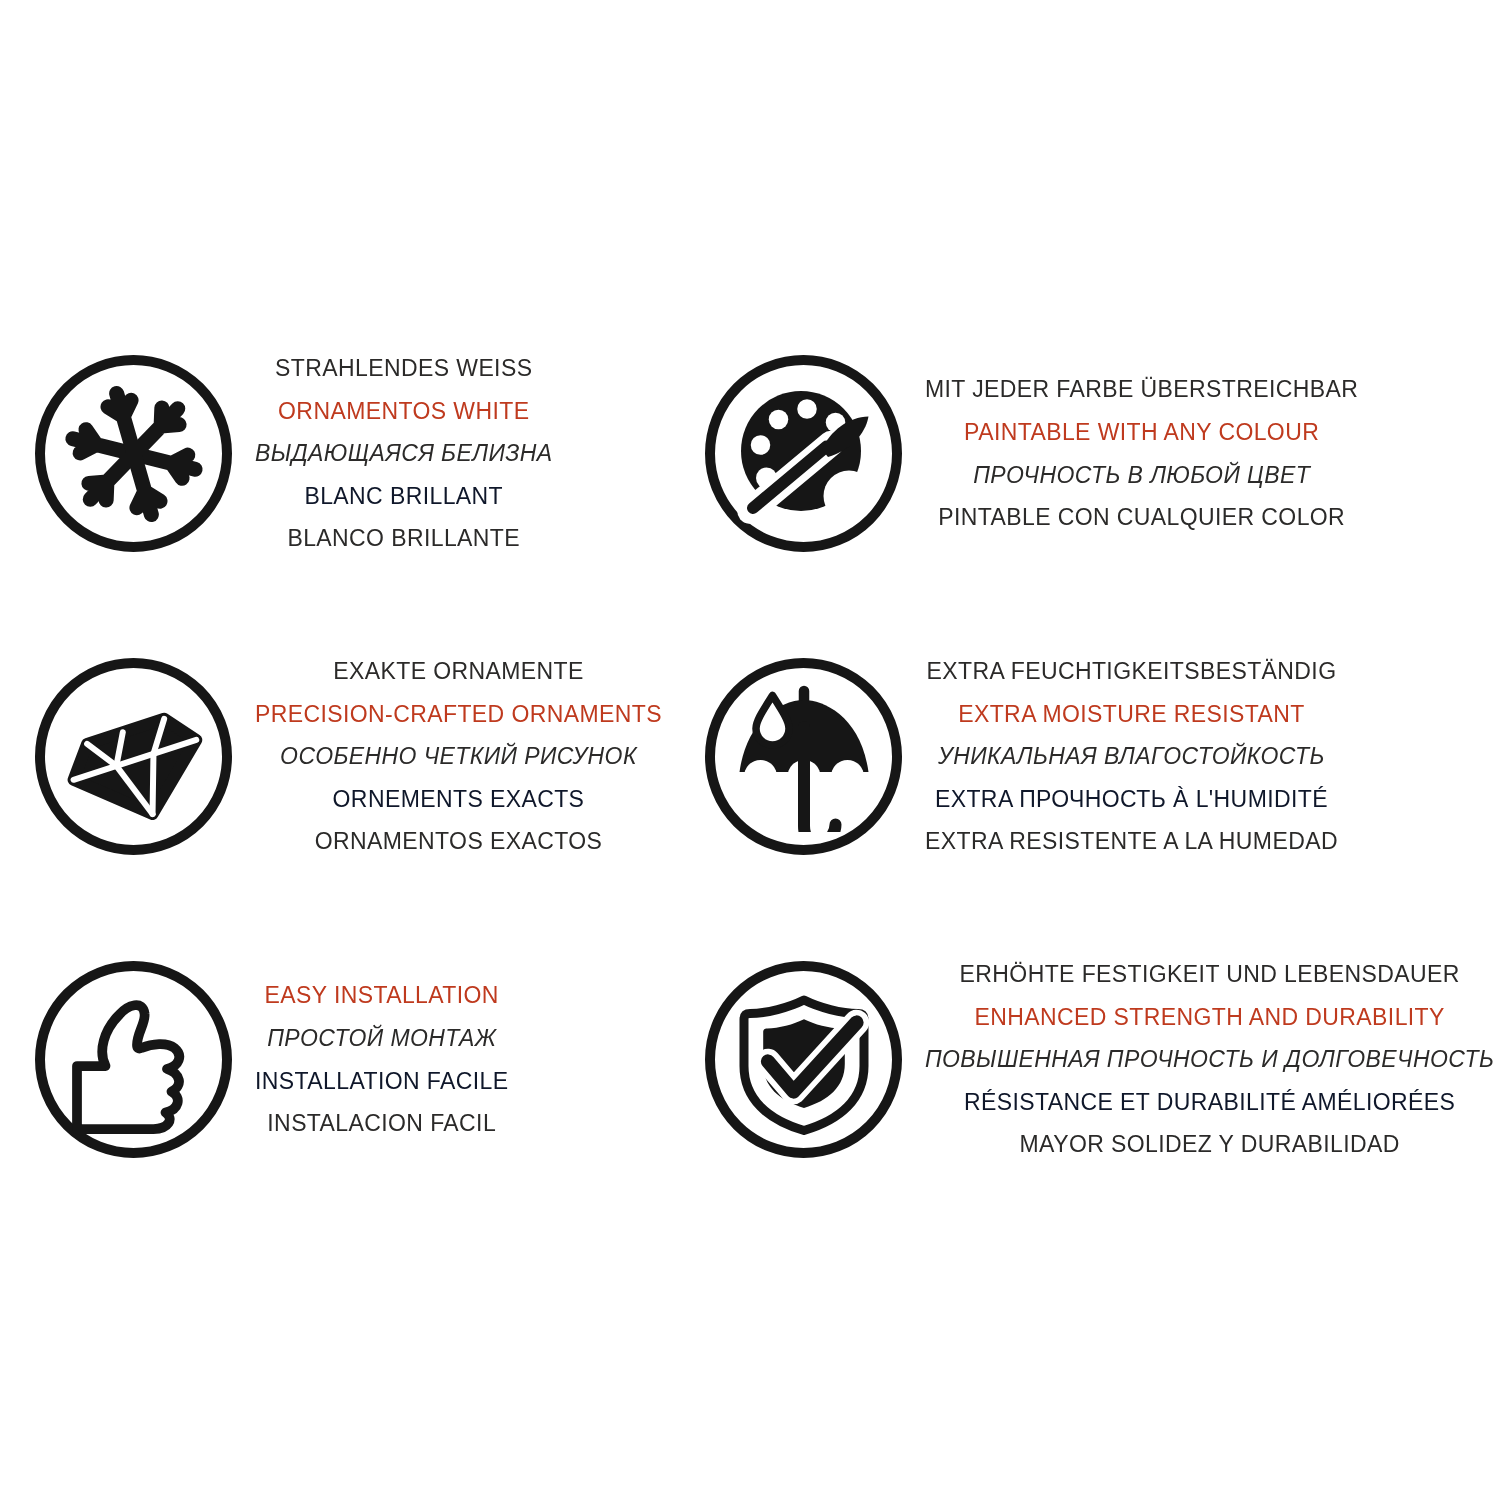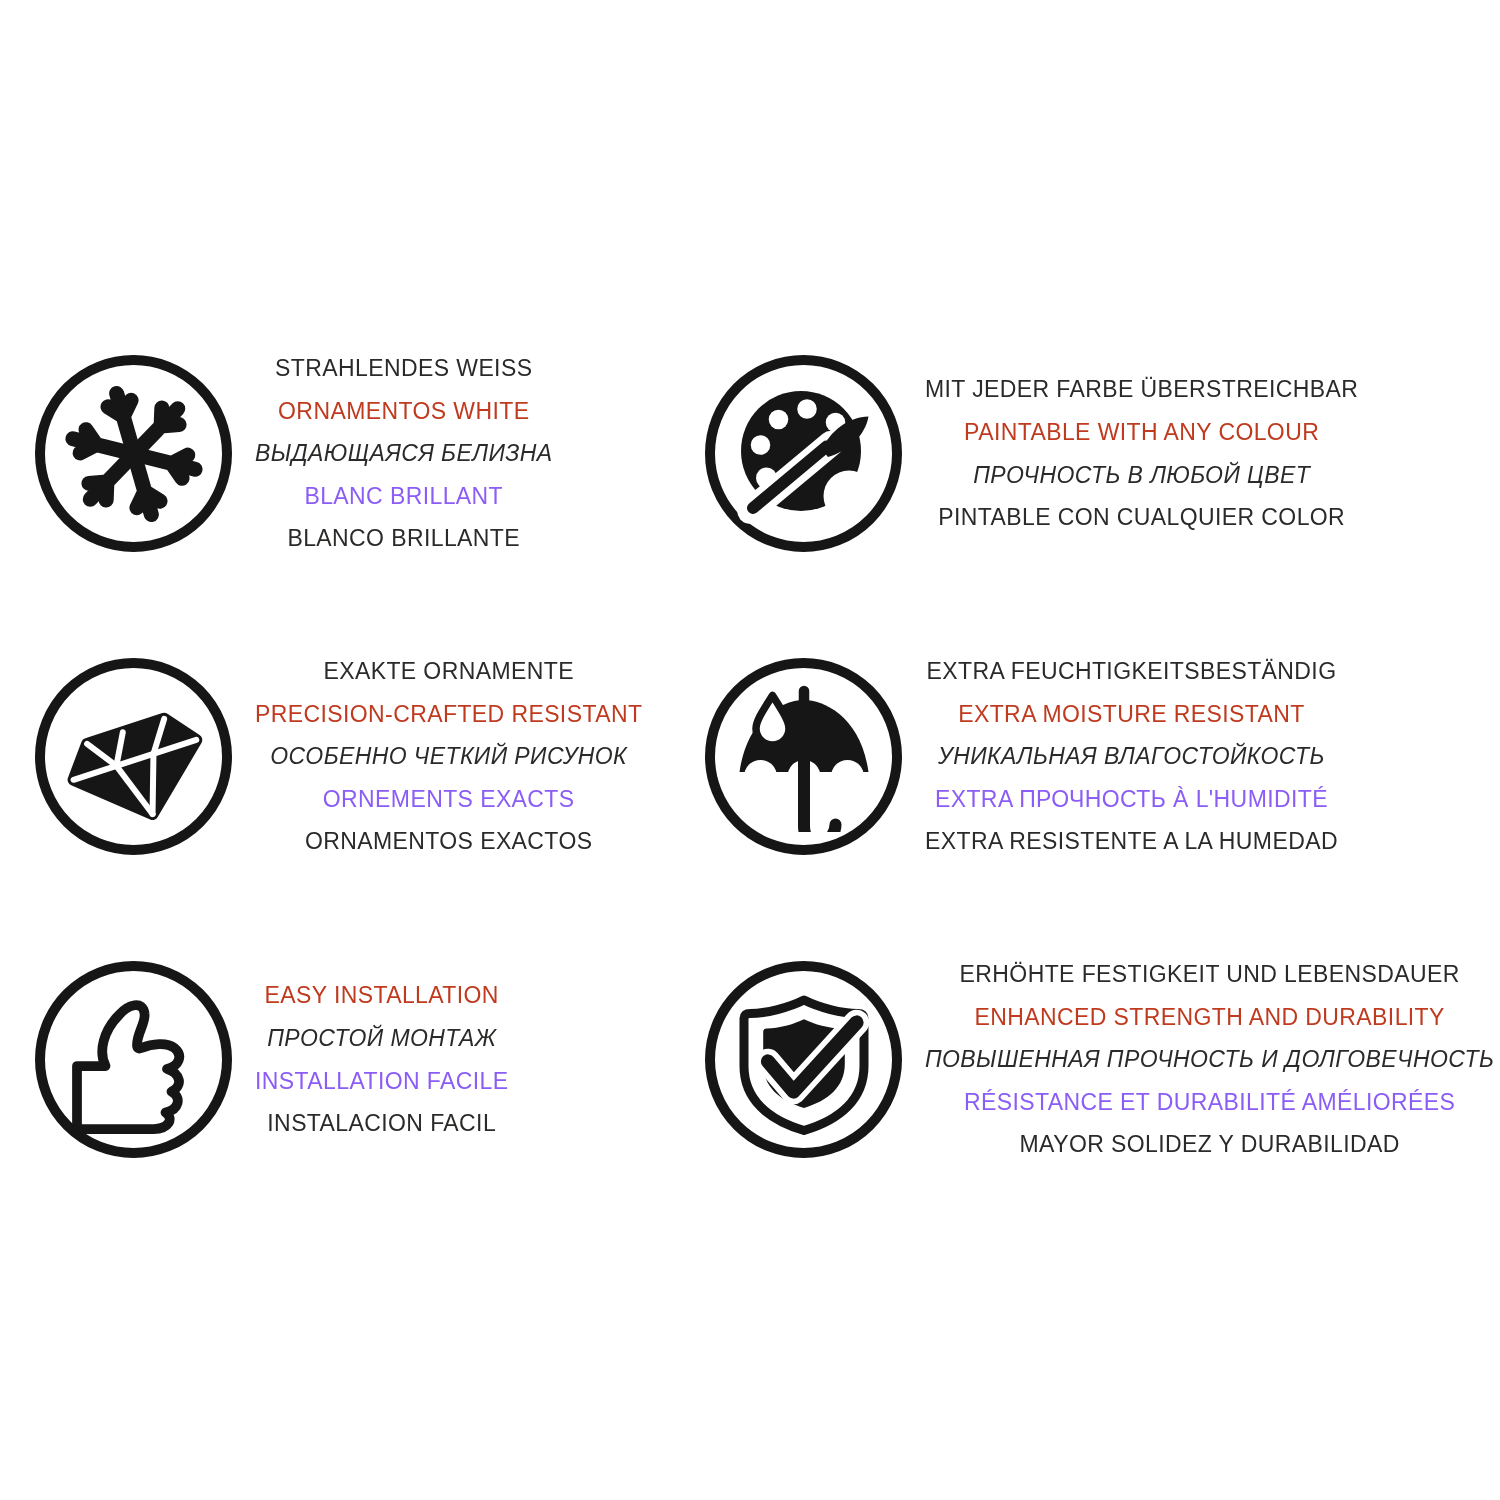--- a/index.html
+++ b/index.html
@@ -10,21 +10,21 @@
   .feature{display:flex;align-items:center;height:213px;}
   .icon-circle{width:177px;height:177px;border:10px solid #161616;border-radius:50%;
                flex:0 0 auto;display:flex;align-items:center;justify-content:center;
                background:#ffffff;}
   .icon-circle svg{display:block;}
   .lines{margin:0 0 0 23px;padding:0;list-style:none;}
   .line{font-size:23px;line-height:42.6px;letter-spacing:0.4px;white-space:nowrap;text-align:center;}
   .line-de{color:#2b2a29;}
   .line-en{color:#bf3a1e;}
   .line-ru{color:#2b2a29;font-style:italic;}
-  .line-fr{color:#8b5cf6;}
+  .line-fr{color:#0f172a;}
   .line-es{color:#2b2a29;}
 </style>
 </head>
 <body>
 
 <div class="page">
   <div class="grid">
 
     <section class="feature">
       <div class="icon-circle">
@@ -85,21 +85,21 @@
               <path d="M 27 -18 L 13 2"></path>
               <path d="M -13 2 L 0 40"></path>
               <path d="M 13 2 L 0 40"></path>
               <path d="M -13 2 L -2 -18"></path>
             </g>
           </g>
         </svg>
       </div>
       <ul class="lines">
         <li class="line line-de">EXAKTE ORNAMENTE</li>
-        <li class="line line-en">PRECISION-CRAFTED RESISTANT</li>
+        <li class="line line-en">PRECISION-CRAFTED ORNAMENTS</li>
         <li class="line line-ru">ОСОБЕННО ЧЕТКИЙ РИСУНОК</li>
         <li class="line line-fr">ORNEMENTS EXACTS</li>
         <li class="line line-es">ORNAMENTOS EXACTOS</li>
       </ul>
     </section>
 
     <section class="feature">
       <div class="icon-circle">
         <svg width="150" height="150" viewBox="-50 -50 100 100">
           <path d="M 0 -44 L 0 -34" stroke="#161616" stroke-width="7" stroke-linecap="round"></path>

